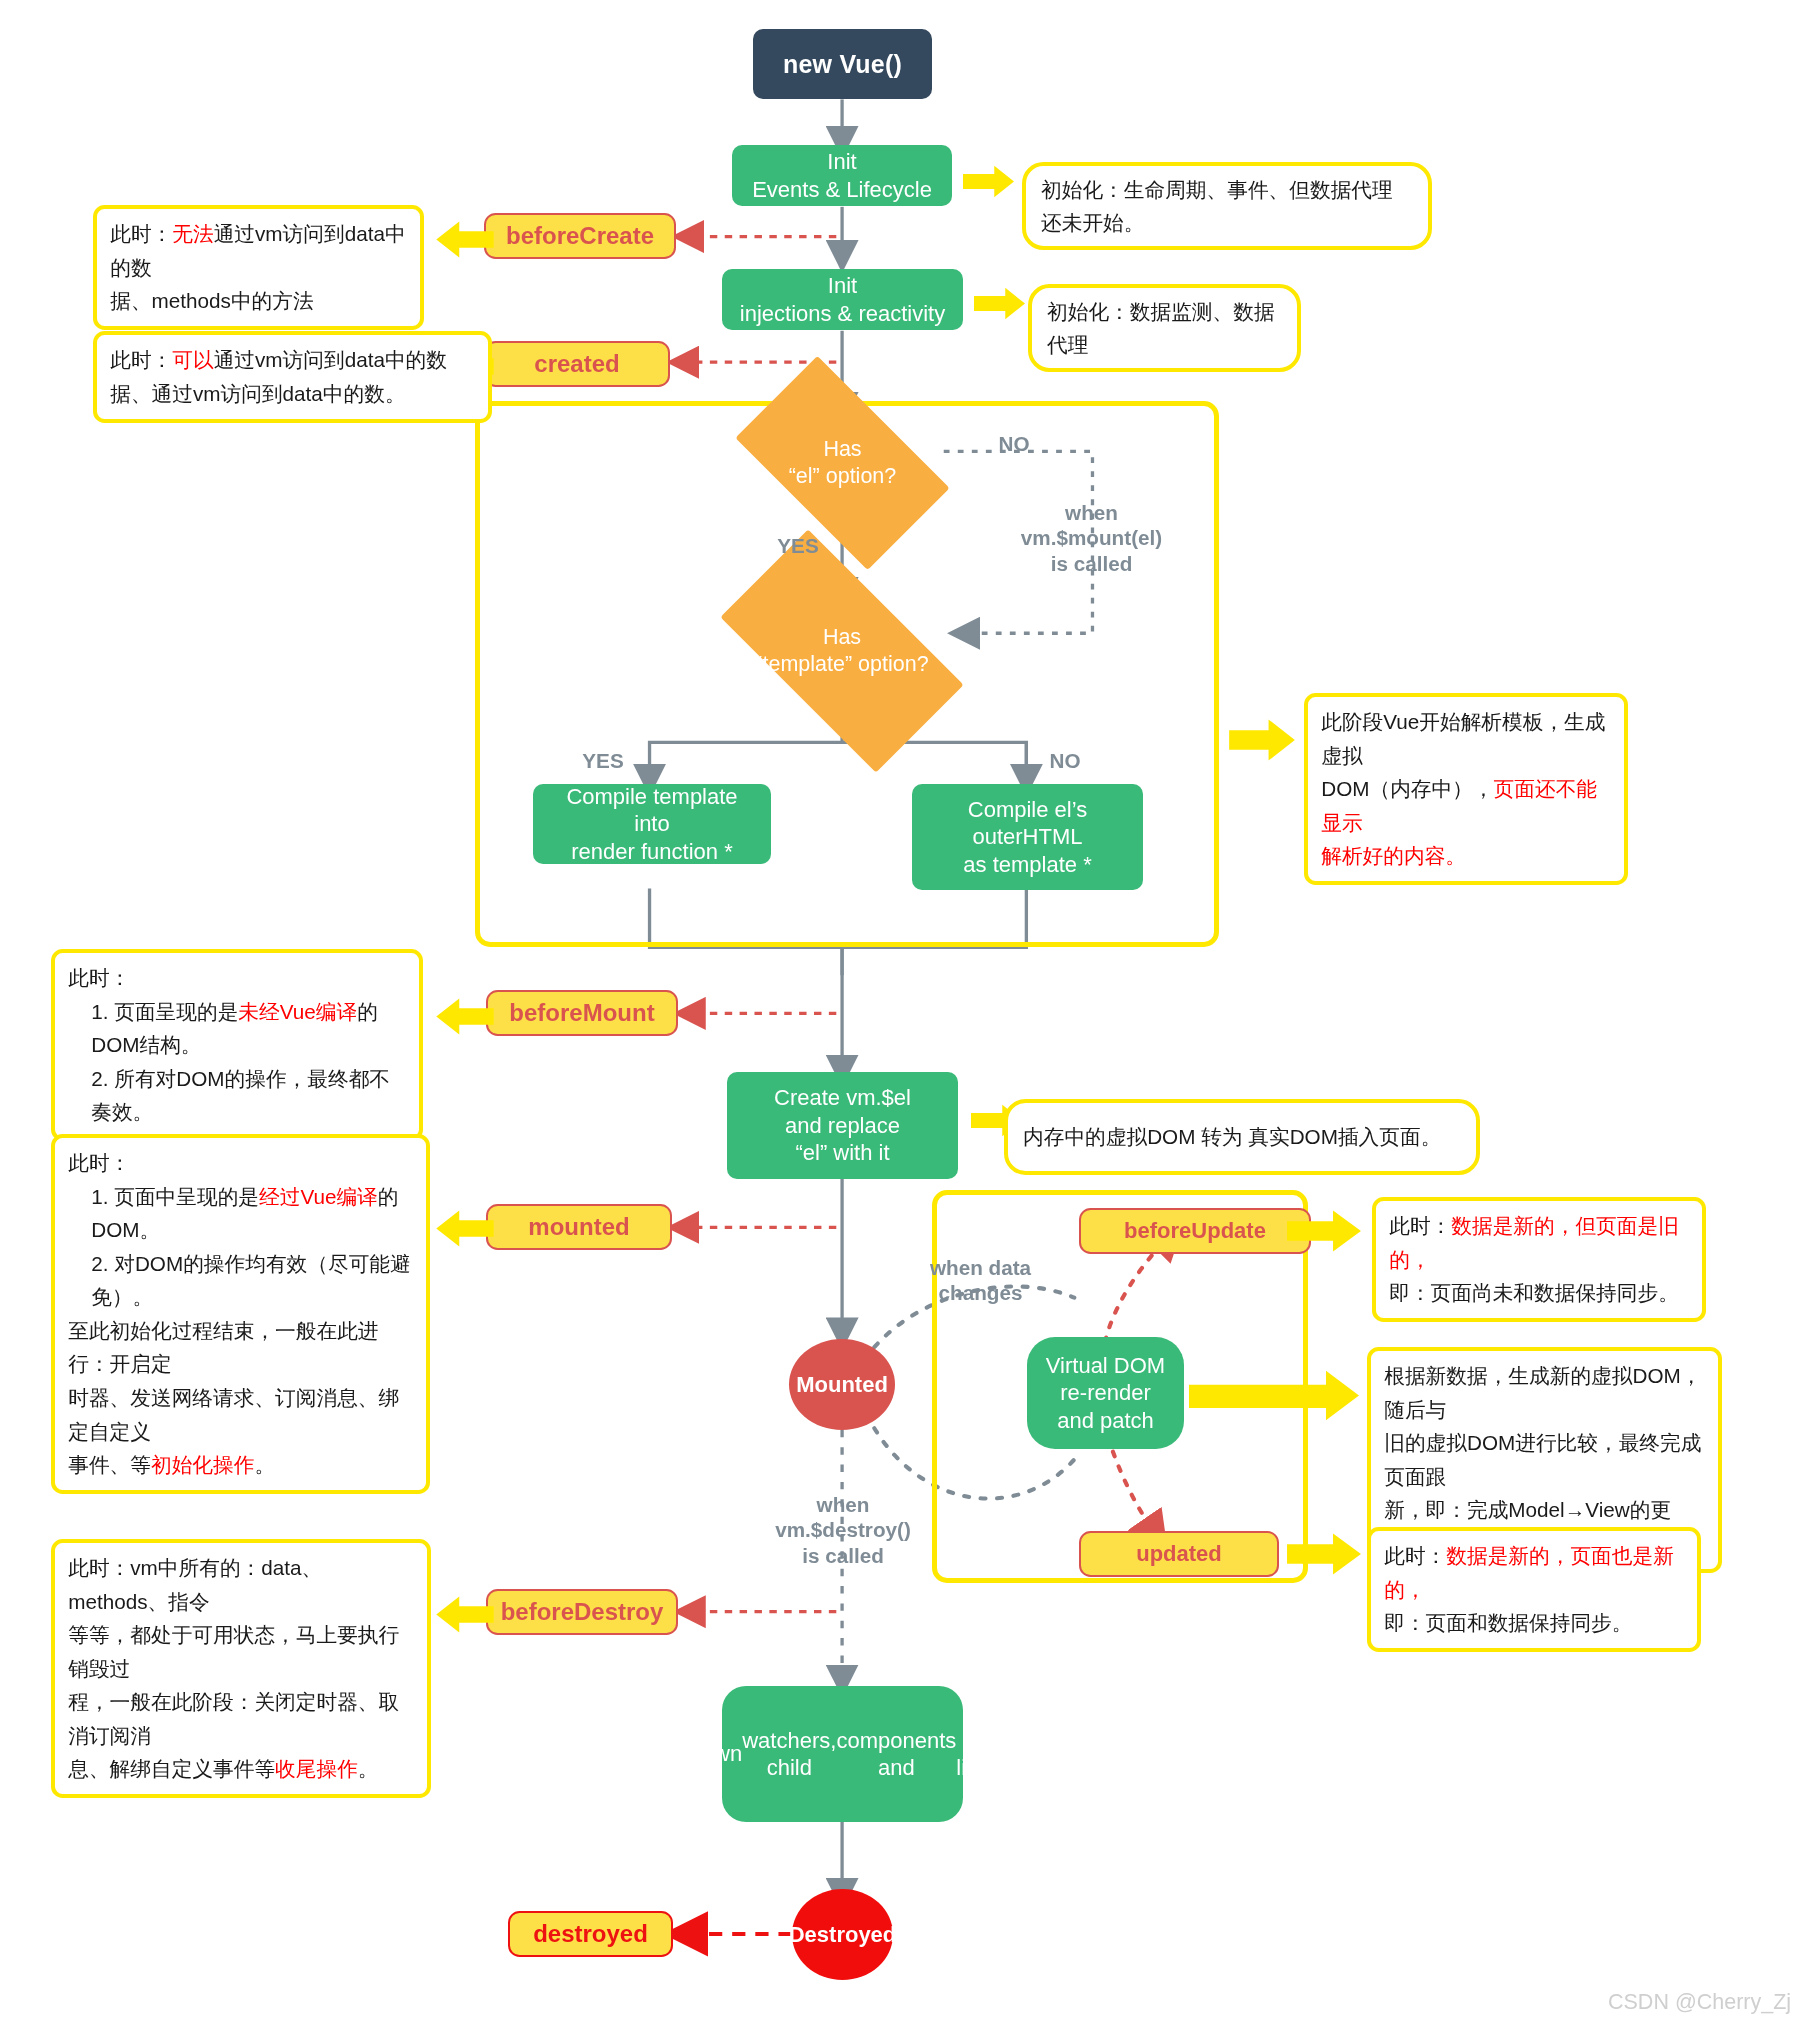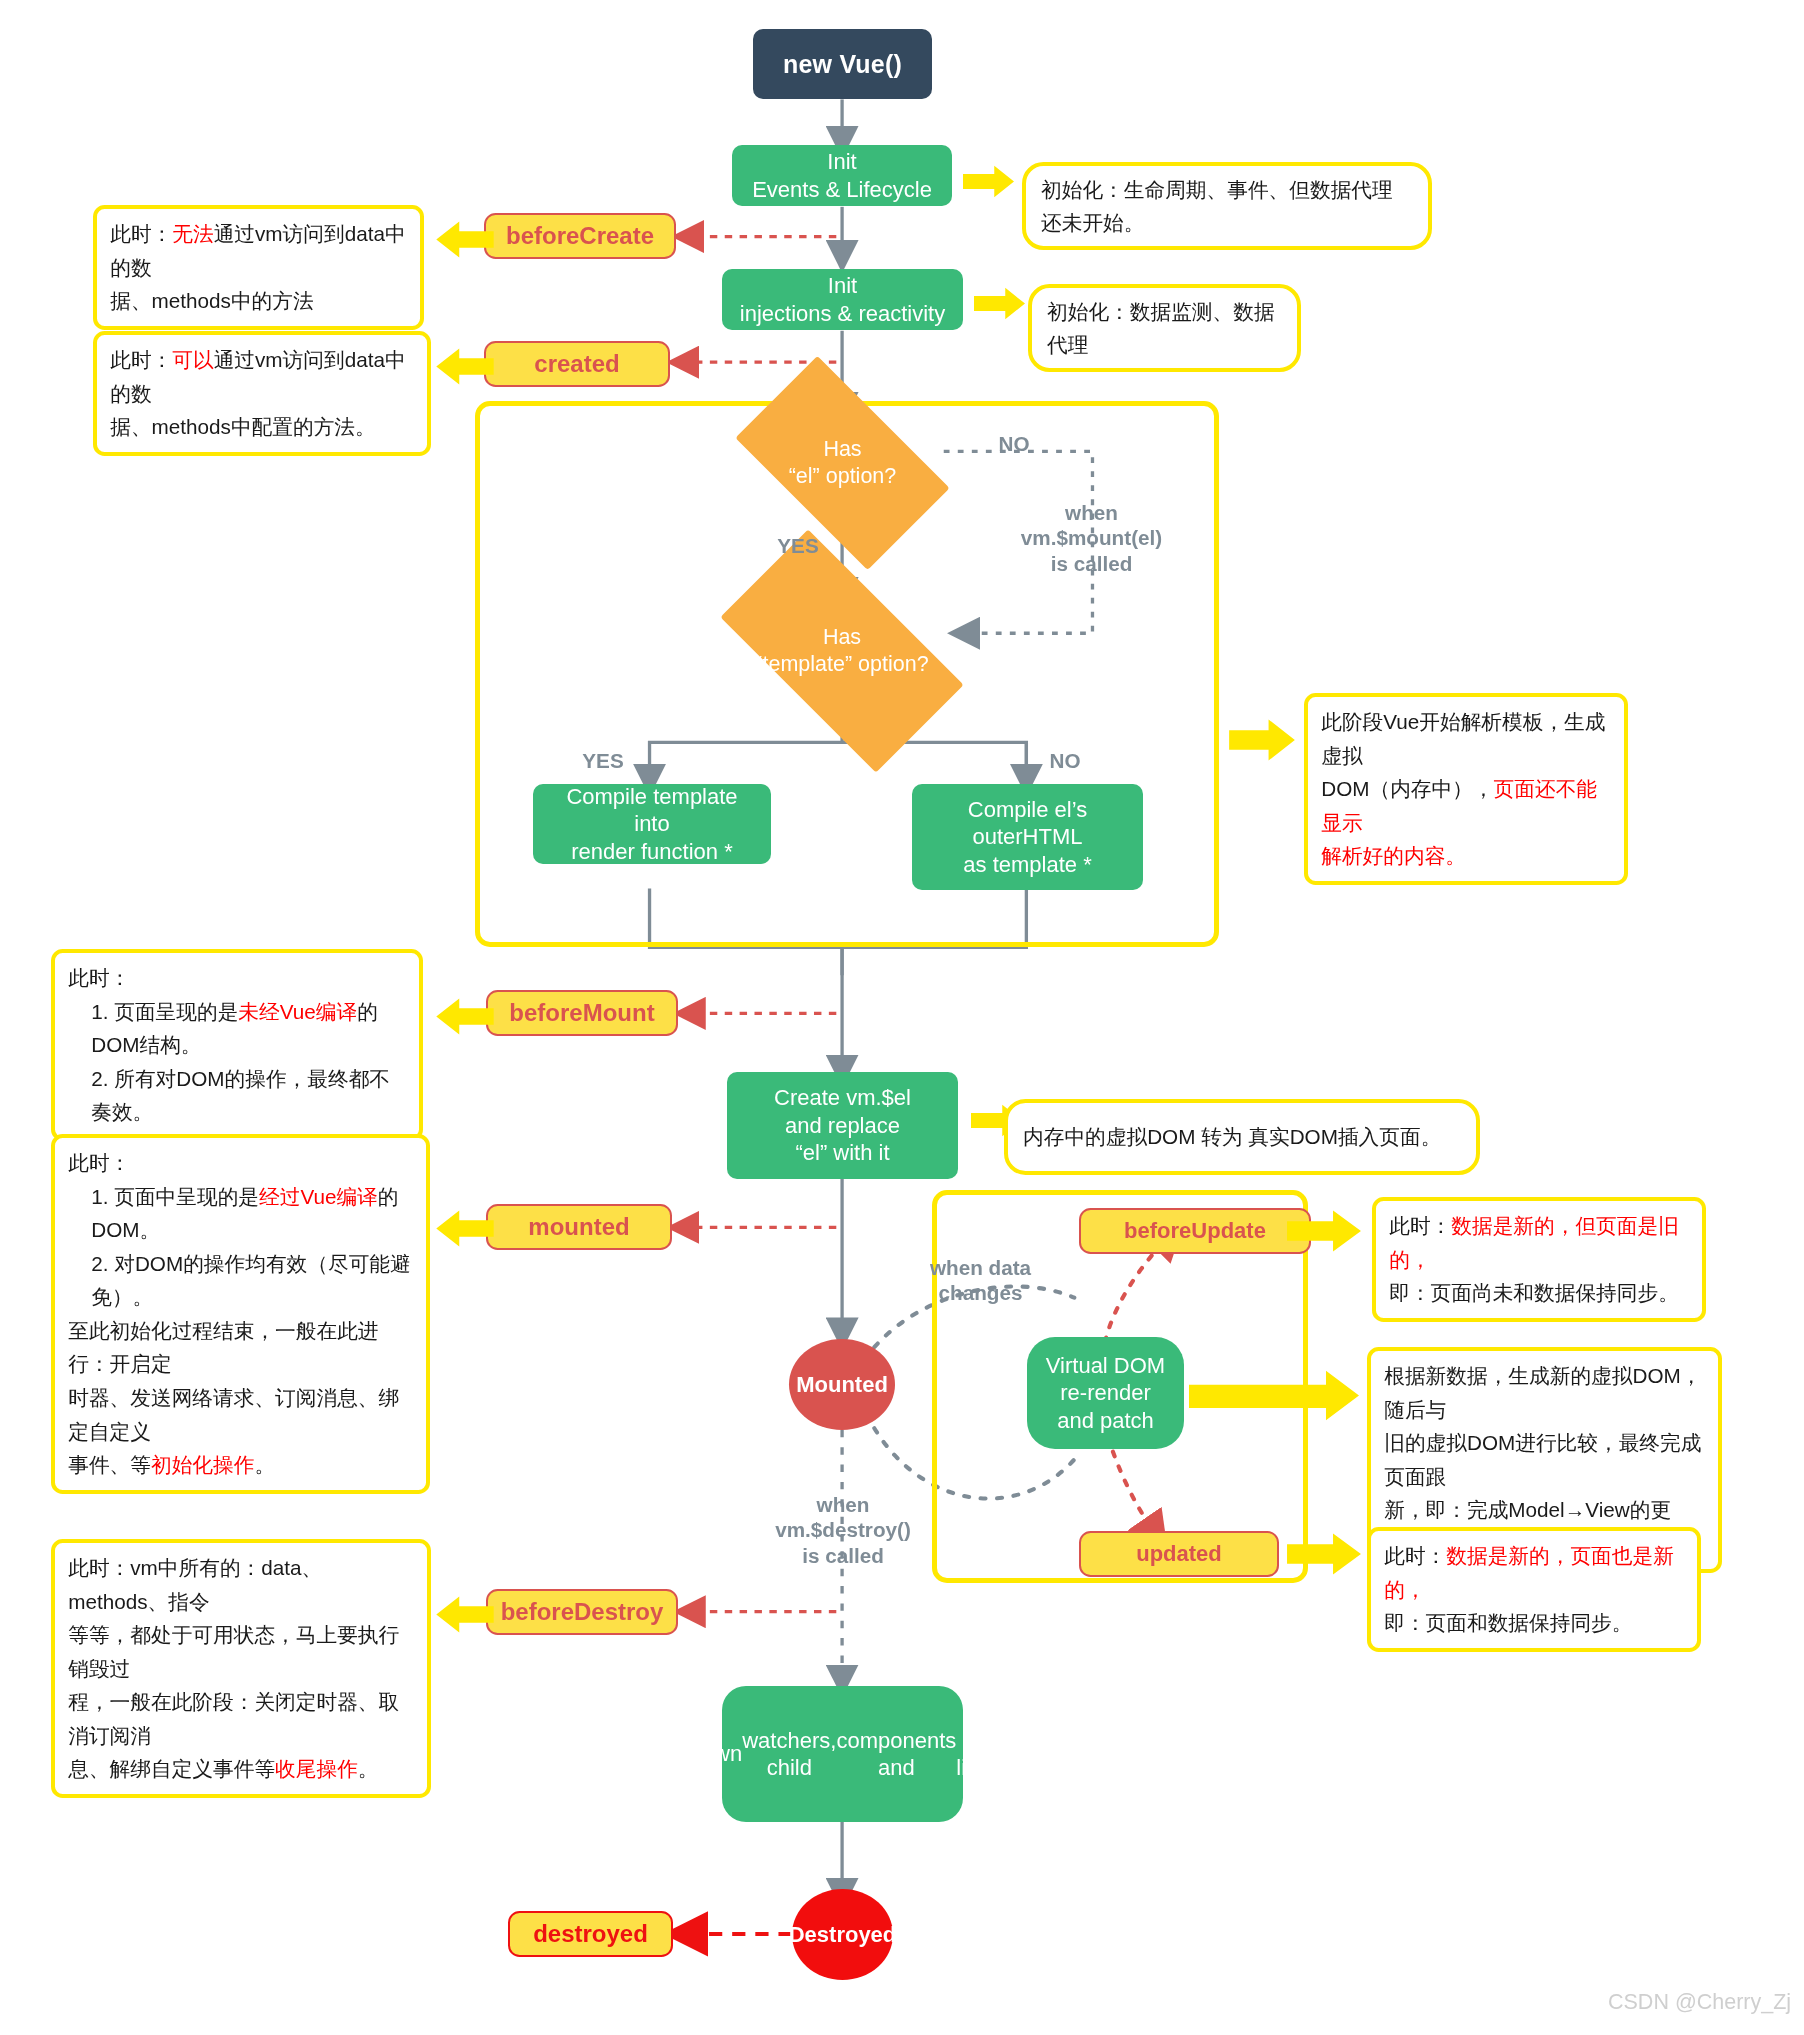--- a/index.html
+++ b/index.html
@@ -370,25 +370,25 @@
       </svg>
   </div>
 
   <div class="callout" style="left:93px; top:205px; width:331px;">
     <div>
       <span>此时：</span><span class="red">无法</span><span>通过vm访问到data中的数</span>
     </div>
     <div>据、methods中的方法</div>
   </div>
 
-  <div class="callout" style="left:93px; top:331px; width:338px;">
+  <div class="callout" style="left:93px; top:331px; width:399px;">
     <div>
       <span>此时：</span><span class="red">可以</span><span>通过vm访问到data中的数</span>
     </div>
-    <div>据、methods中配置的方法。</div>
+    <div>据、通过vm访问到data中的数。</div>
   </div>
 
   <div class="callout thin" style="left:1022px; top:162px; width:410px; padding:6.6px 15px;">
     <div>初始化：生命周期、事件、但数据代理还未开始。</div>
   </div>
 
   <div class="callout thin" style="left:1028px; top:284px; width:273px; padding:6.6px 15px;">
     <div>初始化：数据监测、数据代理</div>
   </div>
 

